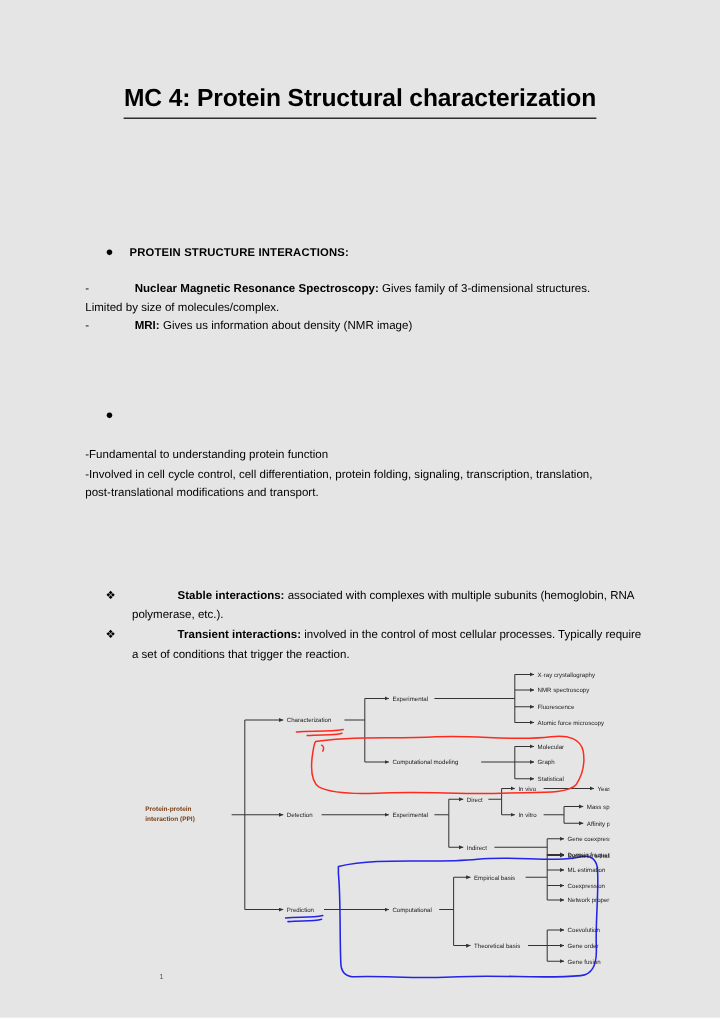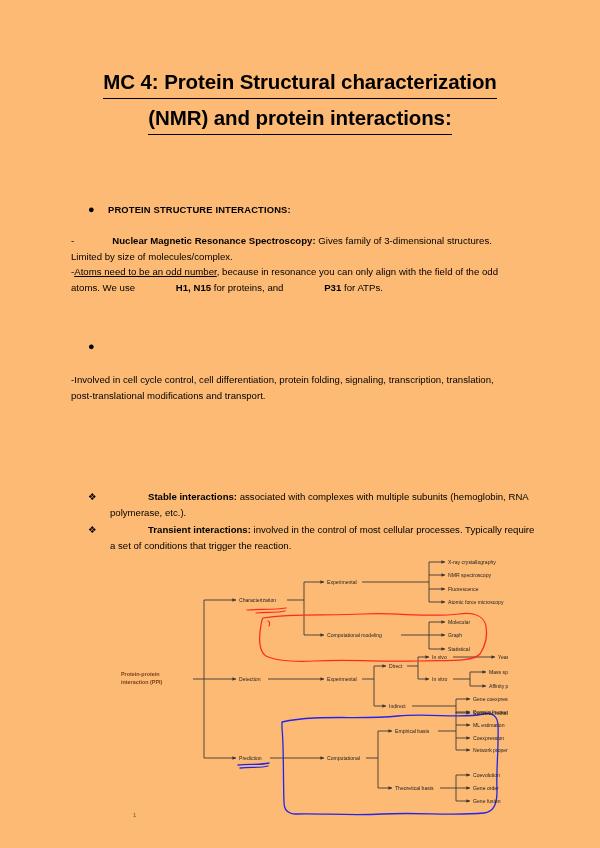--- a/index.html
+++ b/index.html
@@ -11,21 +11,21 @@
     width: 600px;
     height: 848px;
     position: relative;
     font-family: "Liberation Sans", sans-serif;
     color: #000000;
     overflow: hidden;
   }
   .page {
     position: absolute;
     inset: 0;
-    background: #fdba74;
+    background: #e5e5e5;
   }
 
   
   .doc-title {
     position: absolute;
     left: 60px;
     top: 66px;
     width: 480px;
     text-align: center;
     font-size: 20.5px;
@@ -95,41 +95,41 @@
   }
 </style>
 </head>
 <body>
 
 <div class="page">
 
   <div class="doc-title">
     <span class="tline">MC 4: Protein Structural characterization</span>
     <br>
-    <span class="tline l2">(NMR) and protein interactions:</span>
   </div>
 
   <div class="blk bullet-head" style="left:88px; top:202px; width:420px;">
     <span class="dot">●</span>
     <span>PROTEIN STRUCTURE INTERACTIONS:</span>
   </div>
 
   <div class="blk" style="left:71px; top:233px; width:437px;">
 
     <p class="para"><span>-</span><span class="b">Nuclear Magnetic Resonance Spectroscopy:</span><span> Gives family of 3-dimensional structures. Limited by size of molecules/complex.</span></p>
 
-
-    <p class="para"><span>-</span><span class="u">Atoms need to be an odd number</span><span>, because in resonance you can only align with the field of the odd atoms.  We use </span><span class="b">H1, N15</span><span> for proteins, and </span><span class="b">P31</span><span> for ATPs.</span></p>
+    <p class="para"><span>-</span><span class="b">MRI:</span><span> Gives us information about density (NMR image)</span></p>
+
   </div>
 
   <div class="blk bullet-head" style="left:88px; top:341px; width:420px;">
     <span class="dot">●</span>
   </div>
 
   <div class="blk" style="left:71px; top:372px; width:444px;">
+    <p class="para">-Fundamental to understanding protein function</p>
     <p class="para">-Involved in cell cycle control, cell differentiation, protein folding, signaling, transcription, translation, post-translational modifications and transport.</p>
   </div>
 
   <div class="dlist" style="left:88px; top:489px; width:450px;">
 
     <div class="ditem">
       <span class="dmark">❖</span>
       <span class="dtext"><span class="b">Stable interactions:</span><span> associated with complexes with multiple subunits (hemoglobin, RNA polymerase, etc.).</span></span>
     </div>
 

